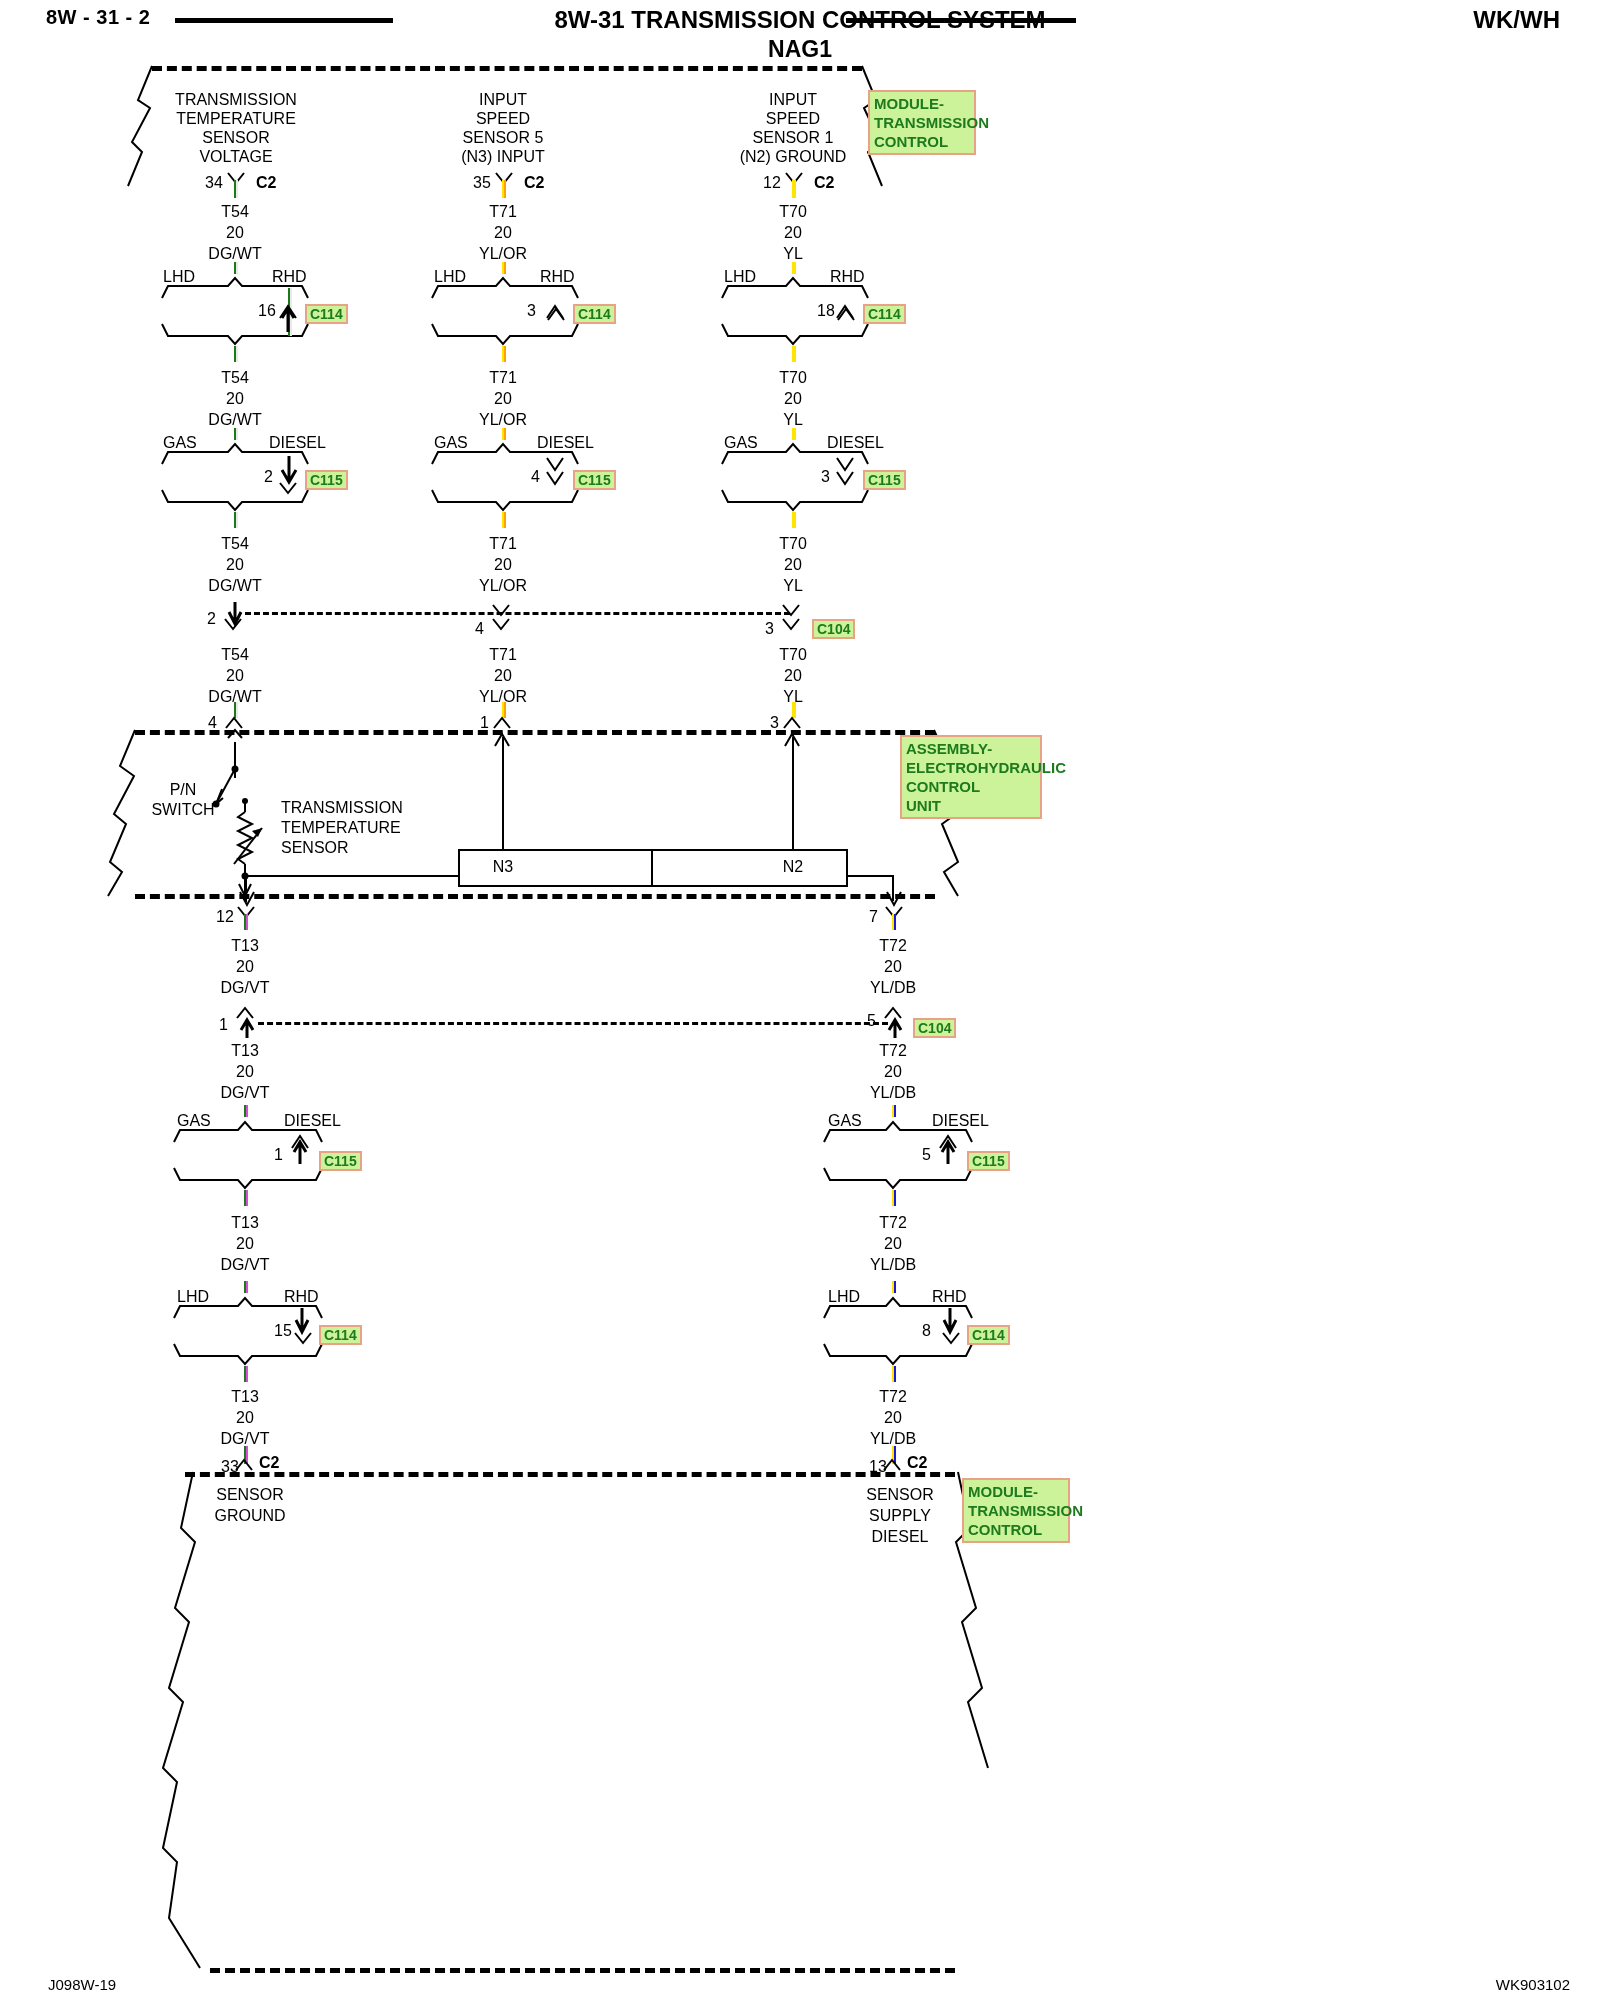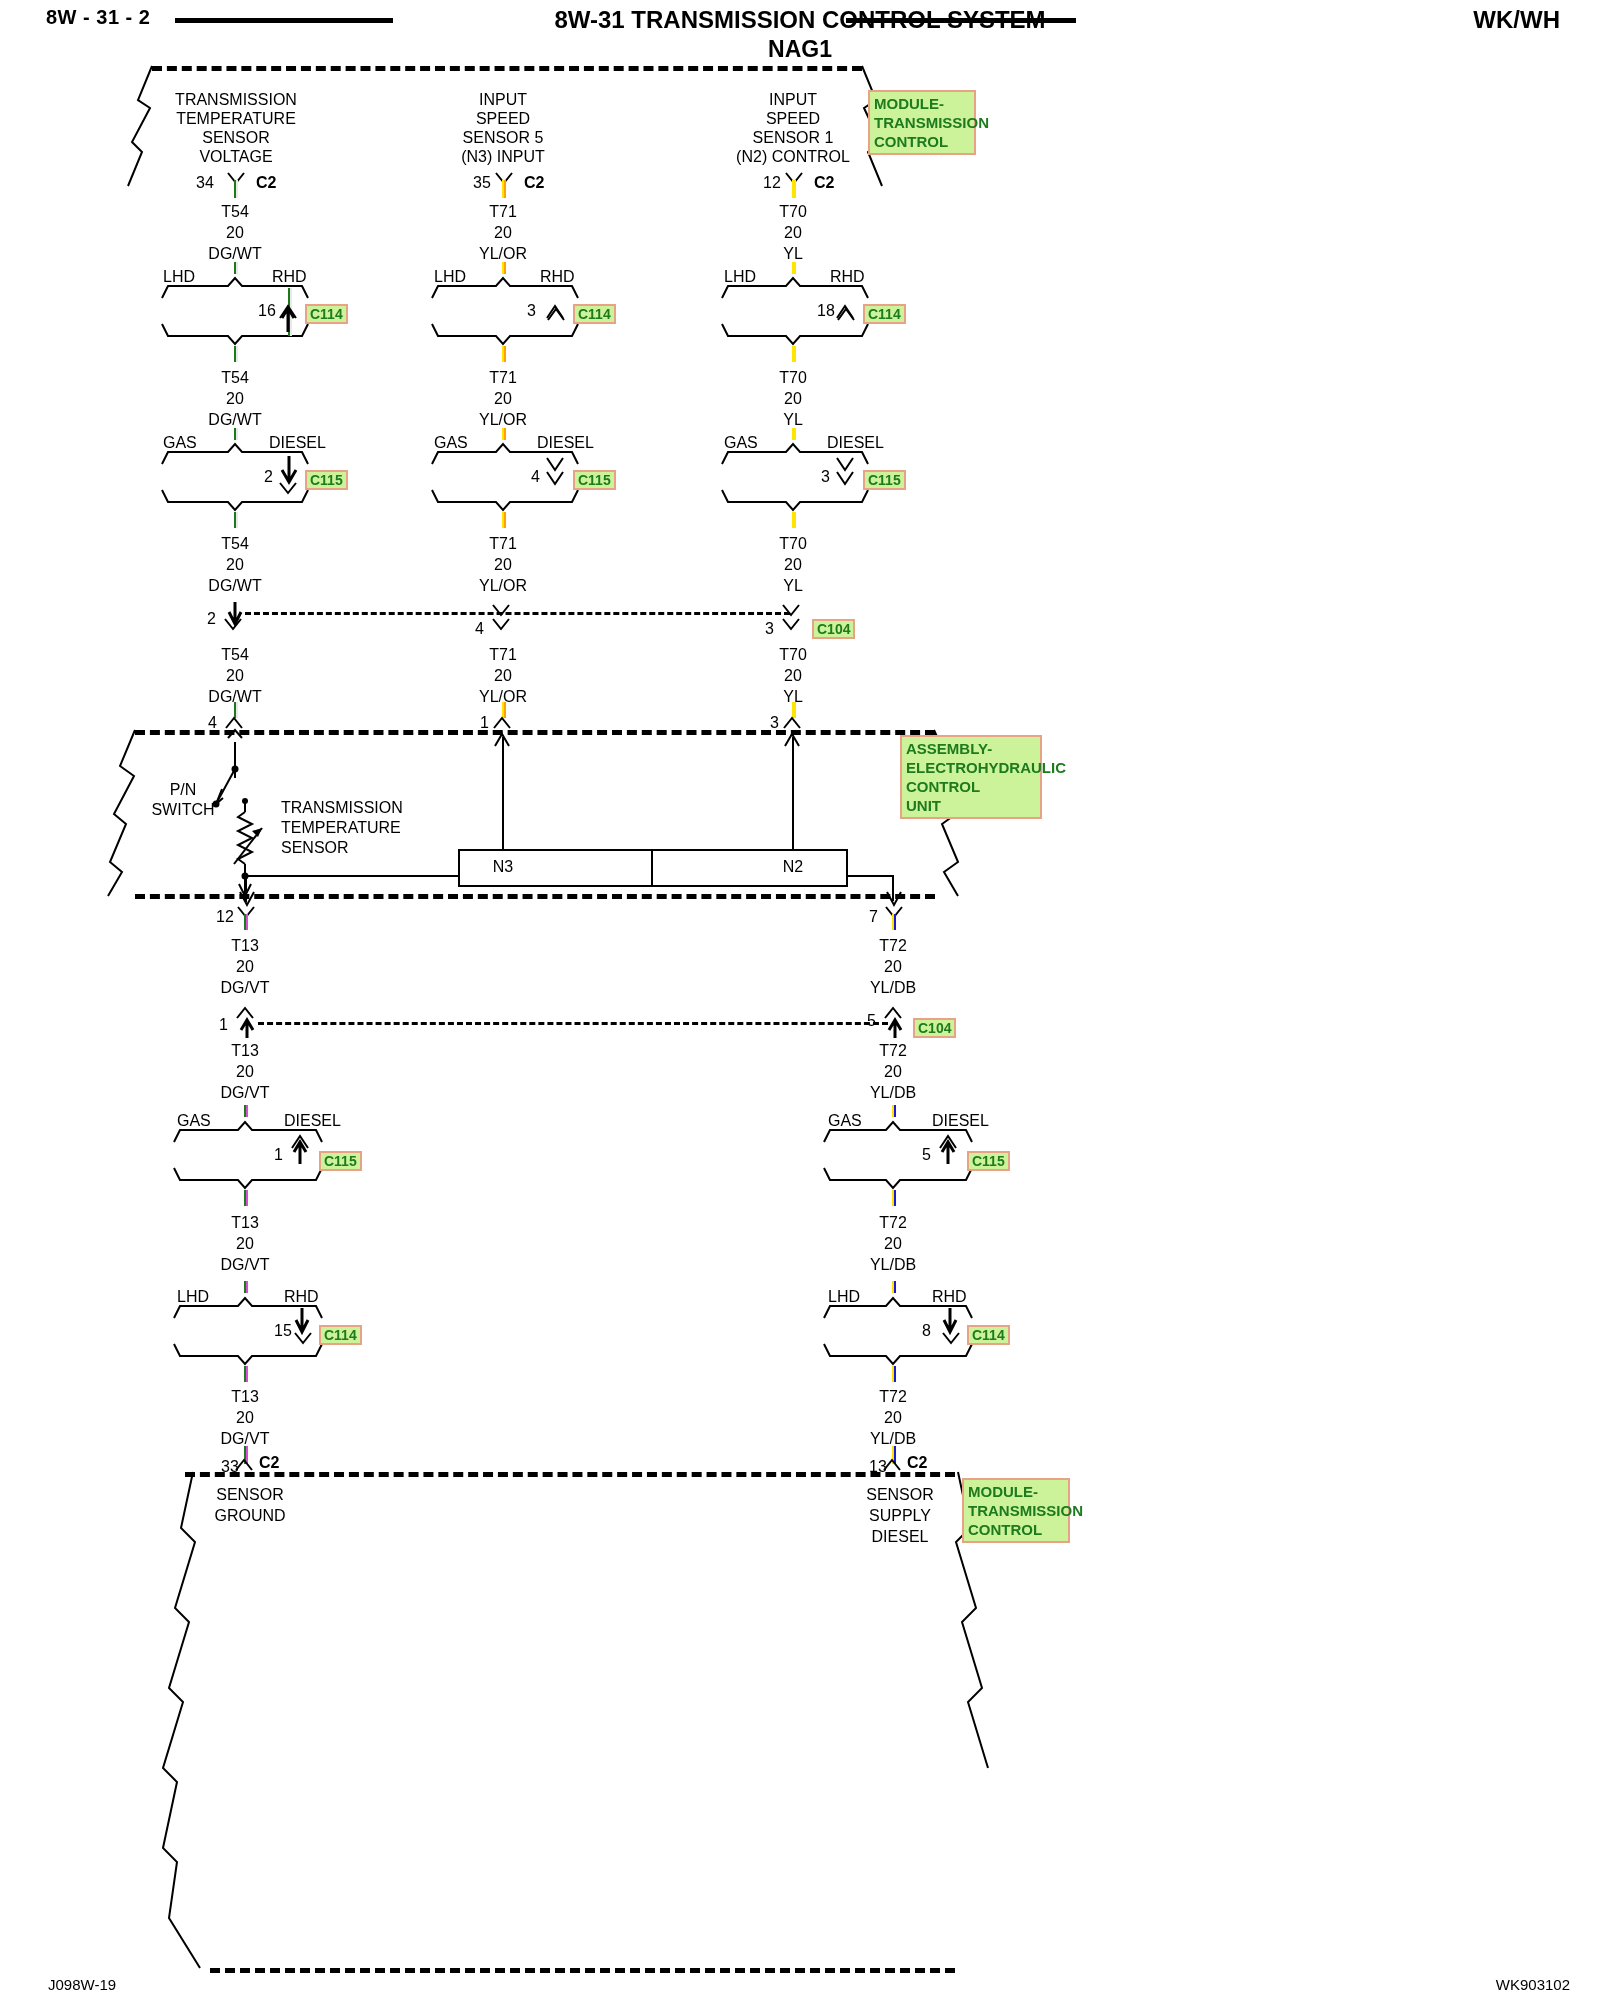--- a/index.html
+++ b/index.html
@@ -86,25 +86,25 @@
 <div class="abs ctr lbl" style="left:503px;top:90px;line-height:19px;">
   <div>INPUT</div>
   <div>SPEED</div>
   <div>SENSOR 5</div>
   <div>(N3) INPUT</div>
 </div>
 <div class="abs ctr lbl" style="left:793px;top:90px;line-height:19px;">
   <div>INPUT</div>
   <div>SPEED</div>
   <div>SENSOR 1</div>
-  <div>(N2) CONTROL</div>
+  <div>(N2) GROUND</div>
 </div>
 
 <div class="abs">
-  <div class="abs pin" style="left:196px;top:174px;">34</div>
+  <div class="abs pin" style="left:205px;top:174px;">34</div>
   <svg class="abs" style="left:227px;top:172px;width:22px;height:14px;">
       <path class="st" d="M1,1 L9,11 L17,1"></path>
     </svg>
   <div class="w dgwt" style="left:234px;top:180px;height:18px;"></div>
   <div class="abs pin bold" style="left:256px;top:174px;">C2</div>
 </div>
 <div class="abs">
   <div class="abs pin" style="left:473px;top:174px;">35</div>
   <svg class="abs" style="left:495px;top:172px;width:22px;height:14px;">
       <path class="st" d="M1,1 L9,11 L17,1"></path>

